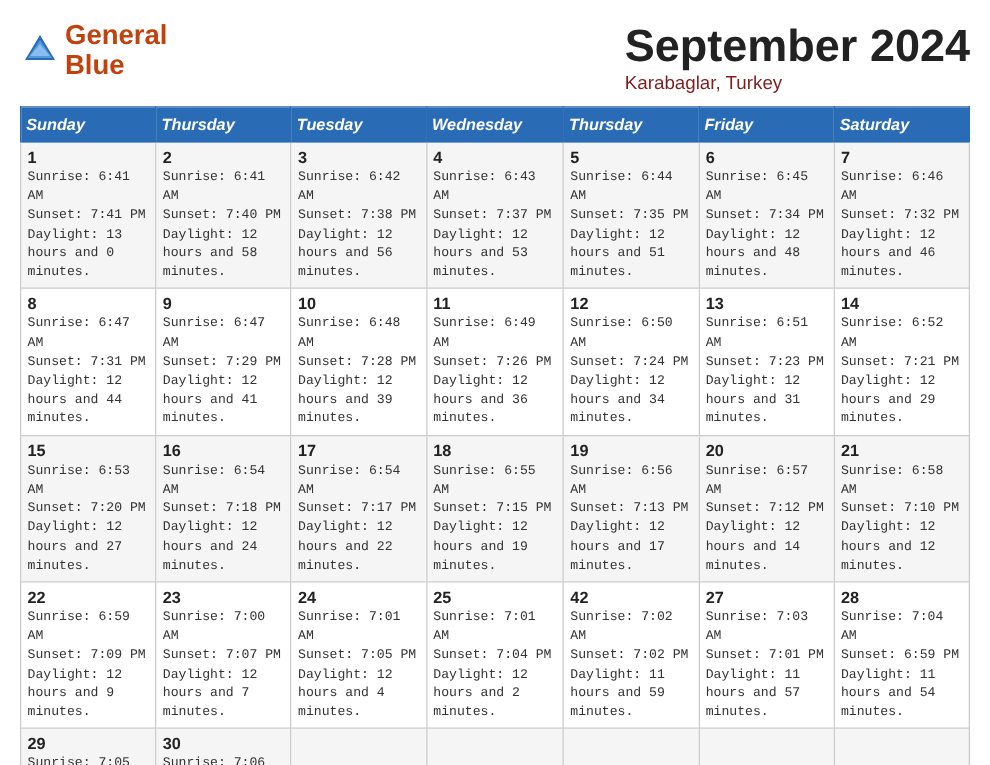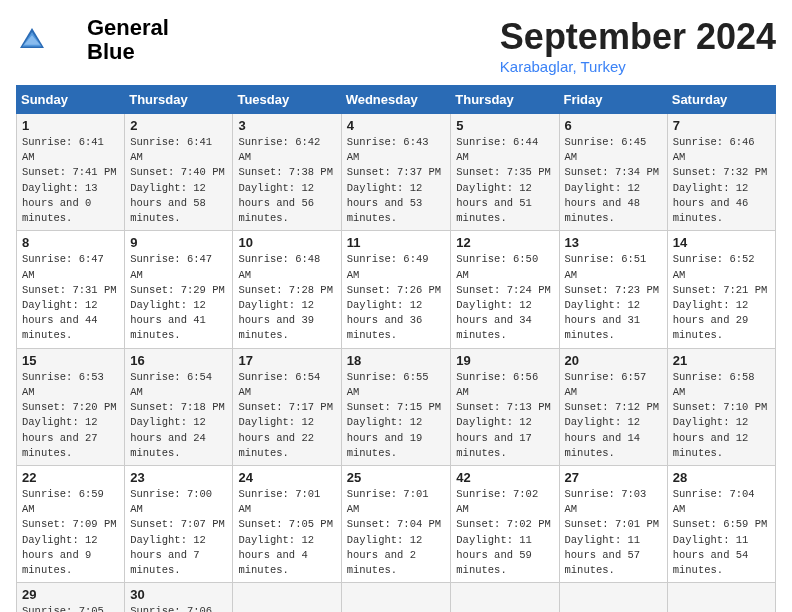--- a/index.html
+++ b/index.html
@@ -20,53 +20,53 @@
       display: flex;
       align-items: center;
     }
     .logo-text {
       font-size: 22px;
       font-weight: bold;
       color: #1a1a2e;
       line-height: 1.1;
     }
     .logo-text span {
-      color: #000000;
-      margin-left: 35px;
+      color: #c2410c;
     }
     .logo-icon {
       width: 32px;
       height: 32px;
       margin-right: 4px;
     }
     .title-block {
       text-align: left;
     }
     .month-title {
       font-size: 36px;
       font-weight: bold;
       color: #222;
     }
     .subtitle {
       font-size: 15px;
-      color: #3b82f6;
+      color: #7f1d1d;
     }
     table {
       width: 100%;
       border-collapse: collapse;
       font-size: 11px;
     }
     thead tr th {
       background-color: #2a6bb5;
       color: #fff;
       padding: 6px 4px;
       text-align: left;
       font-size: 13px;
       font-weight: bold;
       border: 1px solid #2a6bb5;
+      font-style: italic;
     }
     tbody tr td {
       border: 1px solid #ccc;
       padding: 4px 5px;
       vertical-align: top;
       width: 113px;
     }
     tbody tr:nth-child(odd) td {
       background-color: #f5f5f5;
     }

